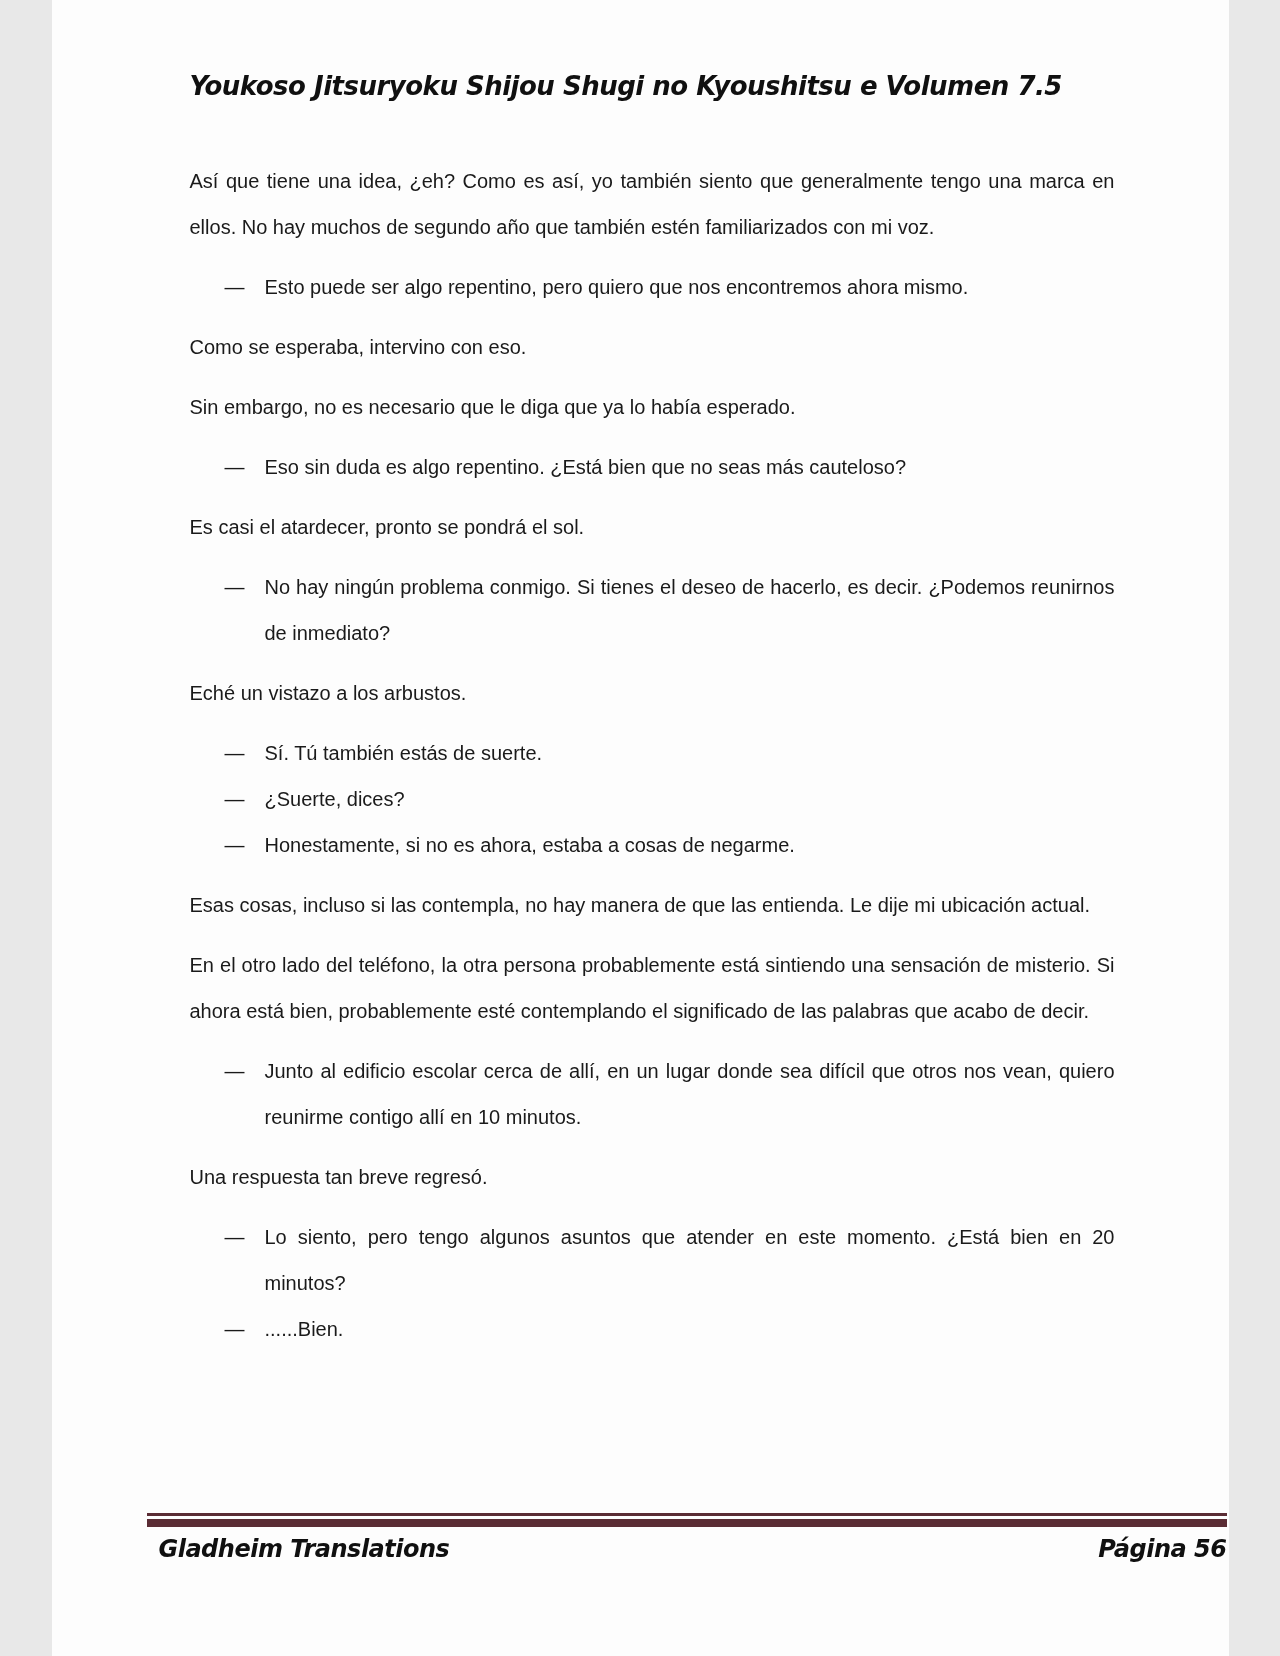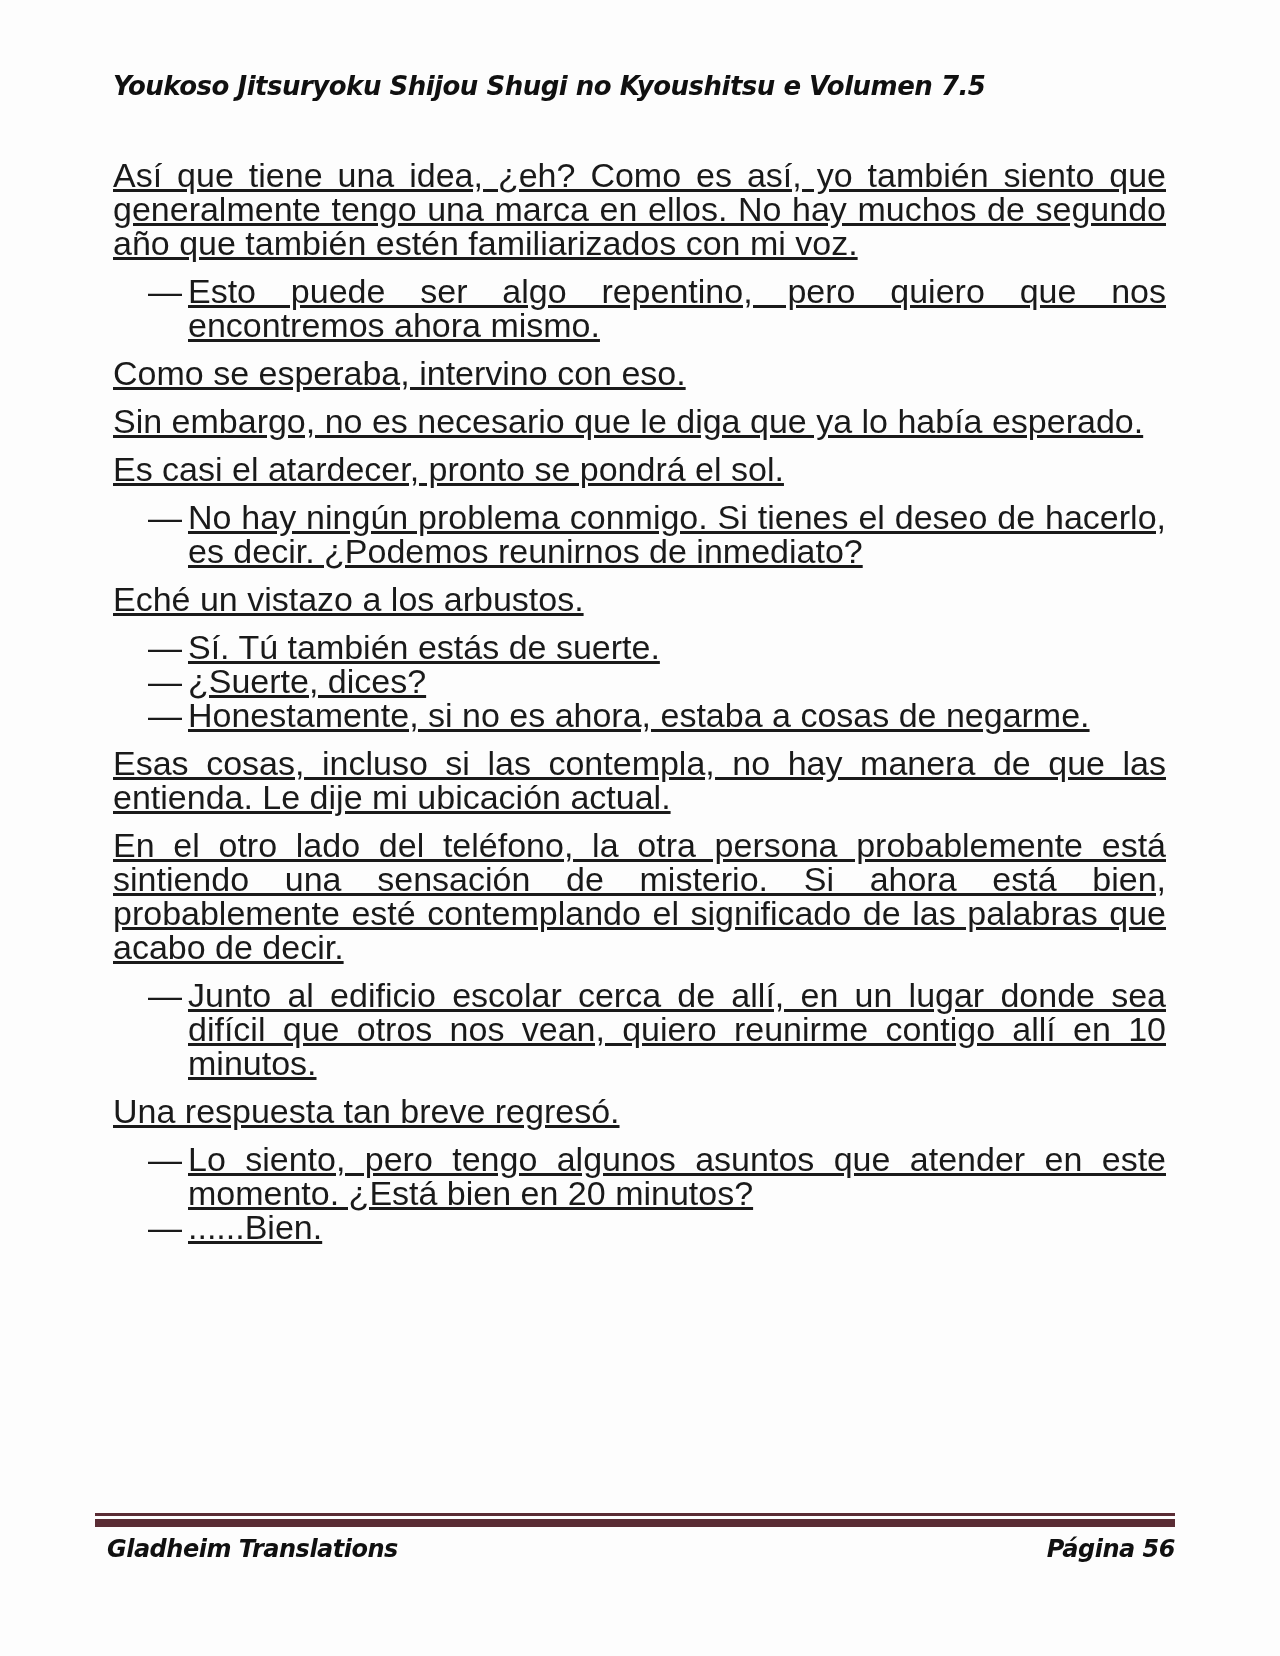--- a/index.html
+++ b/index.html
@@ -1,41 +1,41 @@
 <!DOCTYPE html>
 <html><head>
 <meta charset="utf-8">
 <style>
   html, body { margin: 0; padding: 0; background: #e8e8e8; }
   .page {
     position: relative;
-    width: 1280px;
+    width: 1152px;
     height: 1656px;
     margin: 0 auto;
     background: #fdfdfd;
     color: #1a1a1a;
     font-family: "Liberation Sans", "DejaVu Sans", sans-serif;
     overflow: hidden;
+    padding-left: 25px;
   }
   .content { padding: 70px 114px 0 113px; }
   .title {
     font-family: "DejaVu Sans", sans-serif;
     font-weight: bold;
     font-style: italic;
     font-size: 26px;
     line-height: 32px;
     letter-spacing: -0.5px;
     color: #101010;
     margin: 0 0 56px 0;
   }
   .para, .dlg {
-    font-size: 34px;
-    line-height: 34px;
+    font-size: 20px;
+    line-height: 46px;
     text-align: justify;
-    text-decoration: underline;
   }
   .para { margin: 0 0 14px 0; }
   .dlg-group { margin: 0 0 14px 0; }
   .dlg { padding-left: 75px; text-indent: -40px; }
   .dash { display: inline-block; width: 40px; text-indent: 0; }
   .footer { position: absolute; left: 95px; top: 1513px; width: 1080px; }
   .rule-thin  { height: 3px; }
   .rule-thick { height: 8px; margin-top: 3px; }
   .footer-row {
     display: flex;
@@ -58,20 +58,23 @@
 <div class="page">
   <div class="content">
     <h1 class="title">Youkoso Jitsuryoku Shijou Shugi no Kyoushitsu e Volumen 7.5</h1>
     <div id="blocks">
         <div class="para">Así que tiene una idea, ¿eh? Como es así, yo también siento que generalmente tengo una marca en ellos. No hay muchos de segundo año que también estén familiarizados con mi voz.</div>
         <div class="dlg-group">
           <div class="dlg"><span class="dash">—</span><span>Esto puede ser algo repentino, pero quiero que nos encontremos ahora mismo.</span></div>
         </div>
         <div class="para">Como se esperaba, intervino con eso.</div>
         <div class="para">Sin embargo, no es necesario que le diga que ya lo había esperado.</div>
+        <div class="dlg-group">
+          <div class="dlg"><span class="dash">—</span><span>Eso sin duda es algo repentino. ¿Está bien que no seas más cauteloso?</span></div>
+        </div>
         <div class="para">Es casi el atardecer, pronto se pondrá el sol.</div>
         <div class="dlg-group">
           <div class="dlg"><span class="dash">—</span><span>No hay ningún problema conmigo. Si tienes el deseo de hacerlo, es decir. ¿Podemos reunirnos de inmediato?</span></div>
         </div>
         <div class="para">Eché un vistazo a los arbustos.</div>
         <div class="dlg-group">
           <div class="dlg"><span class="dash">—</span><span>Sí. Tú también estás de suerte.</span></div>
           <div class="dlg"><span class="dash">—</span><span>¿Suerte, dices?</span></div>
           <div class="dlg"><span class="dash">—</span><span>Honestamente, si no es ahora, estaba a cosas de negarme.</span></div>
         </div>

